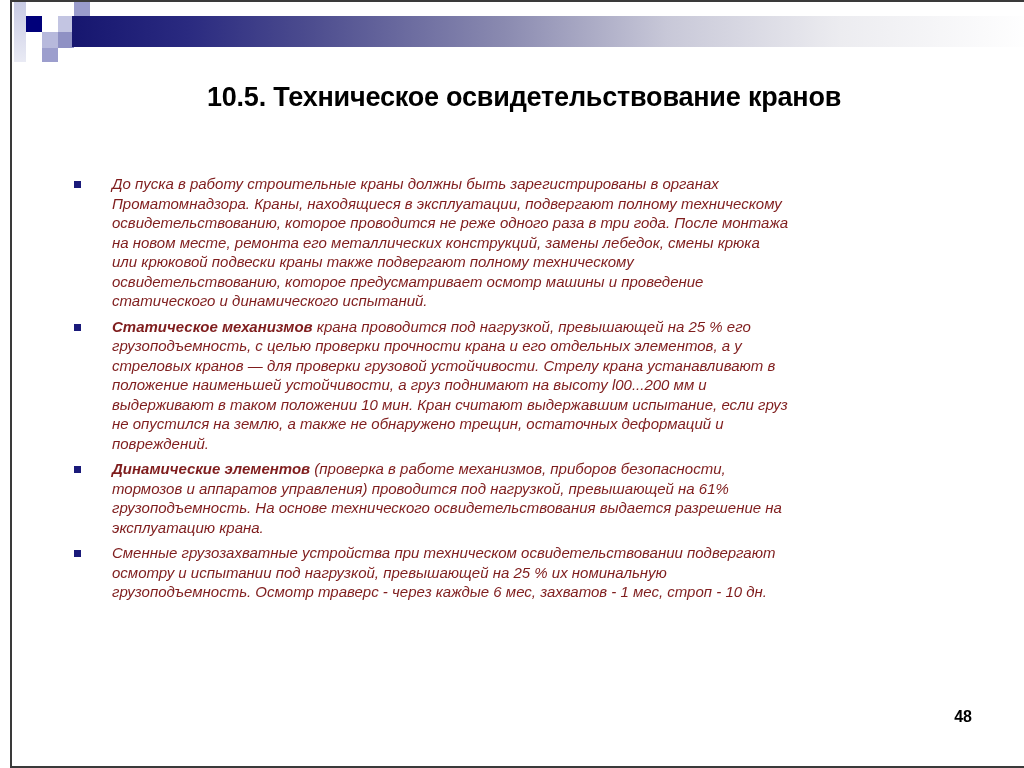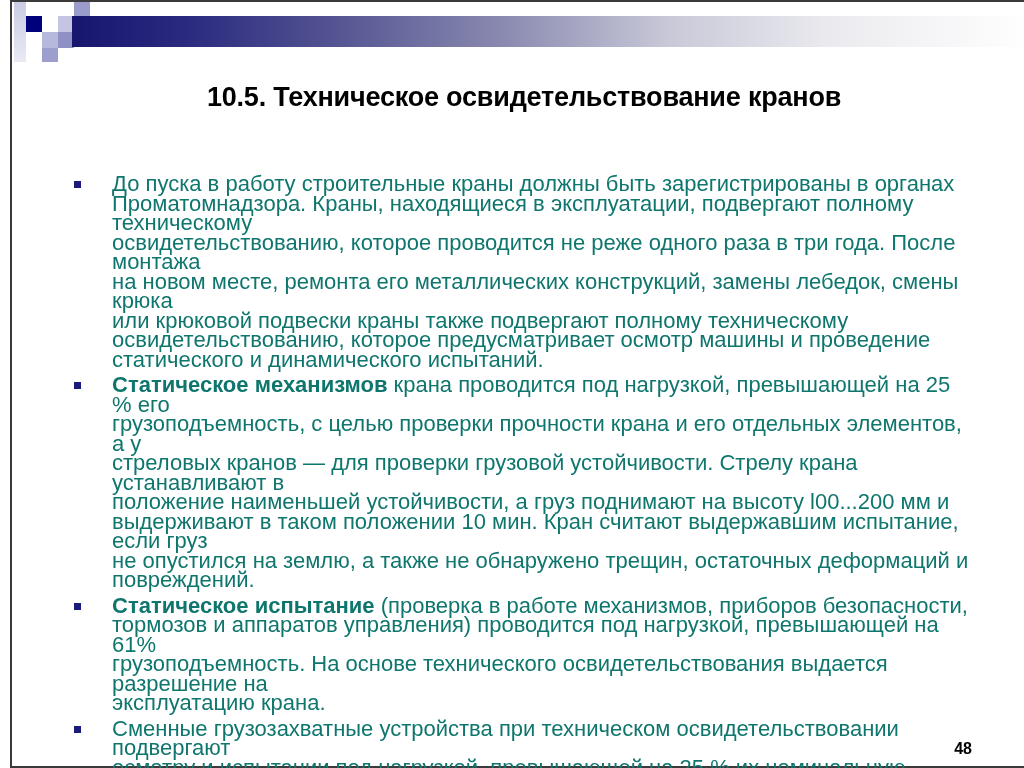--- a/index.html
+++ b/index.html
@@ -63,40 +63,41 @@
       left: 58px;
       top: 172px;
       width: 900px;
       margin: 0;
       padding: 0;
       list-style: none;
     }
     .bullet {
       position: relative;
       padding-left: 42px;
-      font-size: 22px;
+      font-size: 15px;
       line-height: 19.5px;
       margin-bottom: 6px;
-      color: #0f766e;
+      color: #7f1d1d;
+      font-style: italic;
     }
     .bullet-marker {
       position: absolute;
       left: 4px;
       top: 7px;
       width: 7px;
       height: 7px;
       background: #1a1a7a;
     }
     .bullet-text { white-space: pre-line; }
     .bold { font-weight: bold; }
 
     .page-number {
       position: absolute;
       right: 60px;
-      bottom: 8px;
+      bottom: 40px;
       font-size: 16px;
       font-weight: bold;
       color: #000;
     }
   </style>
 </head>
 <body>
 
 <div class="slide">
 
@@ -129,27 +130,27 @@
       <span class="bullet-text"><span class="bold">   Статическое механизмов</span><span> крана проводится под нагрузкой, превышающей на 25 % его
 грузоподъемность, с целью проверки прочности крана и его отдельных элементов, а у
 стреловых кранов — для проверки грузовой устойчивости. Стрелу крана устанавливают в
 положение наименьшей устойчивости, а груз поднимают на высоту l00...200 мм и
 выдерживают в таком положении 10 мин. Кран считают выдержавшим испытание, если груз
 не опустился на землю, а также не обнаружено трещин, остаточных деформаций и
 повреждений.</span></span>
     </li>
     <li class="bullet">
       <span class="bullet-marker"></span>
-      <span class="bullet-text"><span class="bold">   Статическое испытание</span><span> (проверка в работе механизмов, приборов безопасности,
+      <span class="bullet-text"><span class="bold">   Динамические элементов</span><span> (проверка в работе механизмов, приборов безопасности,
 тормозов и аппаратов управления) проводится под нагрузкой, превышающей на 61%
 грузоподъемность. На основе технического освидетельствования выдается разрешение на
 эксплуатацию крана.</span></span>
     </li>
     <li class="bullet">
       <span class="bullet-marker"></span>
       <span class="bullet-text"><span class="bold"></span><span>Сменные грузозахватные устройства при техническом освидетельствовании подвергают
 осмотру и испытании под нагрузкой, превышающей на 25 % их номинальную
-грузоподъемность. Осмотр траверс - через каждые 7 мес, захватов - 1 мес, строп - 10 дн.</span></span>
+грузоподъемность. Осмотр траверс - через каждые 6 мес, захватов - 1 мес, строп - 10 дн.</span></span>
     </li>
   </ul>
 
   <div class="page-number">48</div>
 </div>
 
 </body></html>

